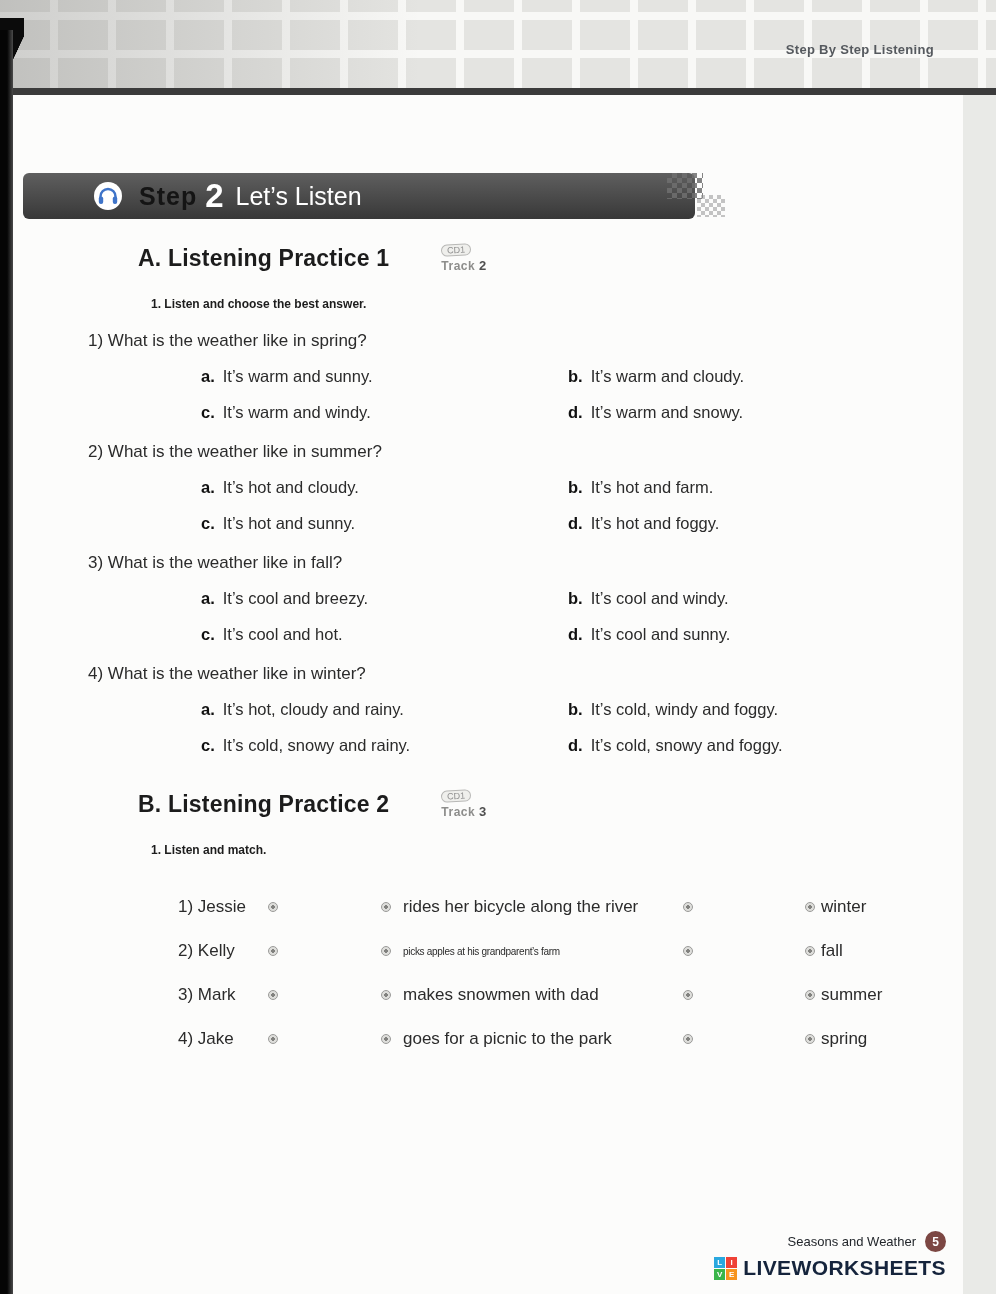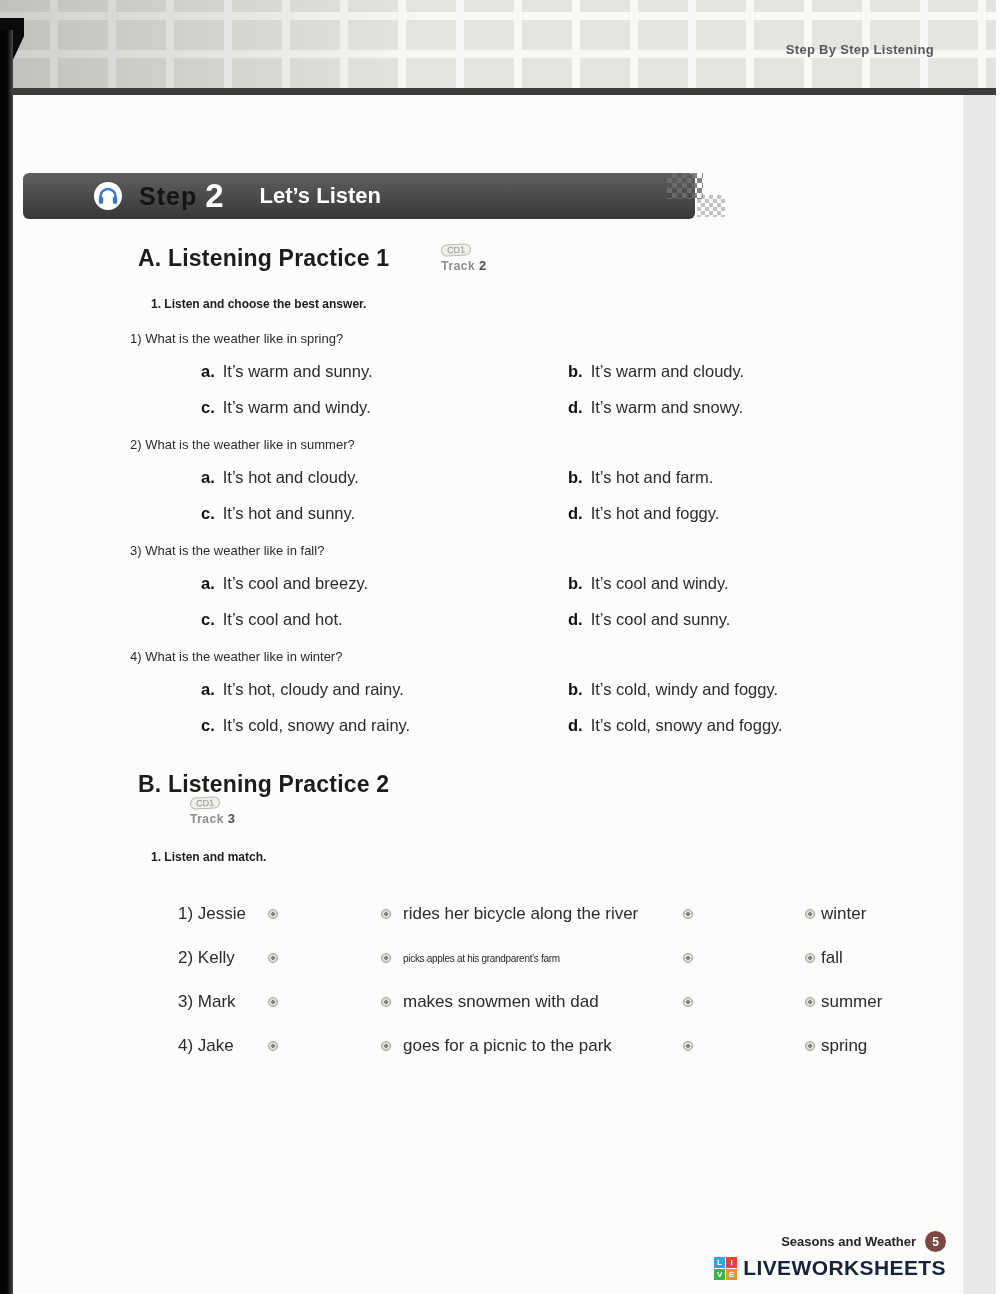--- a/index.html
+++ b/index.html
@@ -24,66 +24,66 @@
   .sheet { position:absolute; left:13px; top:95px; width:950px; height:1199px; background:#fcfcfb; }
 
   
   .banner { position:relative; margin:78px 0 0 10px; width:672px; height:46px;
     background:linear-gradient(to bottom,#5f5f5f,#383838);
     display:flex; align-items:center; padding-left:70px; border-radius:6px; }
   .hp-circle { position:absolute; left:70px; top:8px; }
   .banner-text { margin-left:46px; display:flex; align-items:center; }
   .step-word { font-size:25px; font-weight:bold; color:#141414; letter-spacing:1px; }
   .step-num { font-size:33px; font-weight:bold; color:#ffffff; margin:0 10px 0 8px; }
-  .banner-title { font-size:22px; font-weight:bold; color:#ffffff; margin-left:26px; }
+  .banner-title { font-size:25px; font-weight:normal; color:#ffffff; margin-left:2px; }
   .dissolve1 { position:absolute; right:-8px; top:0px; width:36px; height:26px; opacity:.85;
     background:conic-gradient(#6f6f6f 0 25%, transparent 0 50%, #6f6f6f 0 75%, transparent 0);
     background-size:10px 10px; }
   .dissolve2 { position:absolute; right:-30px; top:22px; width:28px; height:22px; opacity:.5;
     background:conic-gradient(#8a8a8a 0 25%, transparent 0 50%, #8a8a8a 0 75%, transparent 0);
     background-size:8px 8px; }
 
   
   .sec-head { display:flex; align-items:flex-start; margin-left:125px; }
   .sec-head.first { margin-top:26px; }
-  .sec-head.second { margin-top:36px;flex-direction:column; }
+  .sec-head.second { margin-top:36px; }
   .sec-title { font-size:23px; font-weight:bold; color:#1c1c1c; letter-spacing:.2px; }
   .badge { margin-left:52px; margin-top:-6px; display:inline-block; }
   .badge-cd { display:inline-block; font-size:9px; color:#8f8f8f; border:1px solid #b8b8b6; border-radius:8px;
     padding:0 5px; background:#efefec; transform:rotate(-3deg); }
   .badge-track { display:block; font-size:12px; font-weight:bold; color:#8d8d8b; letter-spacing:.5px; margin-top:1px; }
   .badge-num { font-size:13px; color:#4f4f4f; font-weight:bold; }
 
   .instruction { margin:24px 0 0 138px; font-size:12px; font-weight:bold; color:#1c1c1c; }
 
   
   .question { margin:18px 0 20px 0; }
   .question.first { margin-top:20px; }
-  .prompt { margin-left:117px; font-size:13px; color:#2b2b2b; }
+  .prompt { margin-left:75px; font-size:17px; color:#2b2b2b; }
   .opt-row { display:flex; margin:16px 0 0 188px; }
   .opt-row.second { margin-top:17px; }
   .opt { display:flex; gap:8px; font-size:16.5px; color:#2b2b2b; cursor:pointer; }
   .opt-left { width:367px; }
   .opt-letter { font-weight:bold; color:#101010; }
 
   
   .match-row { display:flex; align-items:center; margin:0 0 24px 165px; font-size:17px; color:#2b2b2b; }
   .match-row.first { margin-top:40px; }
   .cell-name { width:100px; display:flex; justify-content:space-between; align-items:center; }
   .cell-mid { margin-left:103px; width:312px; display:flex; align-items:center; }
   .cell-mid .mid-text { flex:1; margin-left:12px; }
   .cell-season { margin-left:112px; display:flex; align-items:center; gap:6px; }
   .dot { width:10px; height:10px; border-radius:50%; border:1.5px solid #9a9a98; flex:0 0 auto;
     background:radial-gradient(circle, #82827f 0 1.6px, #dededb 1.7px); cursor:pointer; }
   .mid-text.condensed { font-size:10px; letter-spacing:-.3px; }
 
   
   .footer { position:absolute; right:50px; bottom:14px; text-align:right; }
   .footer-line1 { display:flex; align-items:center; justify-content:flex-end; gap:9px; }
-  .footer-section { font-size:13px; font-weight:bold; color:#22262b; }
+  .footer-section { font-size:13px; font-weight:normal; color:#22262b; }
   .page-badge { display:inline-flex; width:21px; height:21px; border-radius:50%; background:#7c4743;
     color:#fff; font-size:12px; font-weight:bold; align-items:center; justify-content:center; }
   .footer-line2 { margin-top:4px; display:flex; align-items:center; justify-content:flex-end; gap:6px; }
   .lw-tiles { display:grid; grid-template-columns:11px 11px; grid-auto-rows:11px; gap:1px; }
   .lw-tile { color:#fff; font-size:8px; font-weight:bold; display:flex; align-items:center; justify-content:center; }
   .t0 { background:#29a8df; } .t1 { background:#ef4136; } .t2 { background:#39b54a; } .t3 { background:#f7941d; }
   .lw-word { font-size:21px; font-weight:800; color:#15243c; letter-spacing:.4px; }
 </style>
 </head>
 <body>

